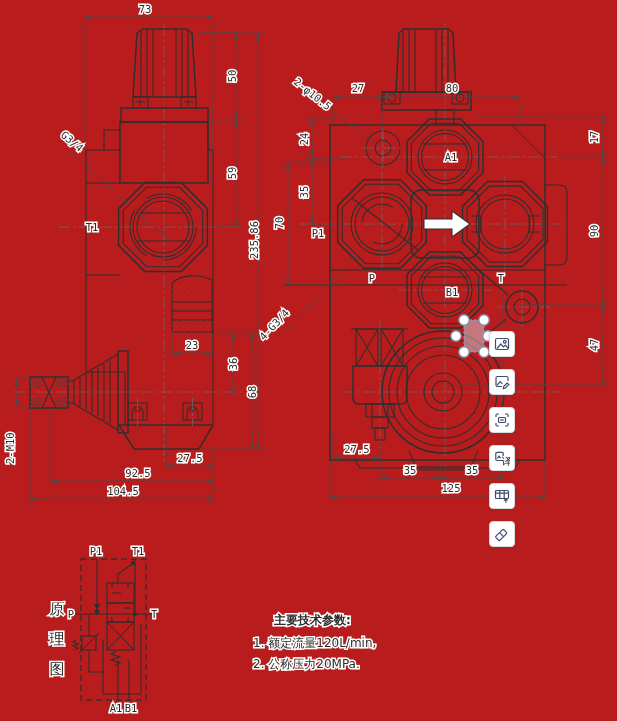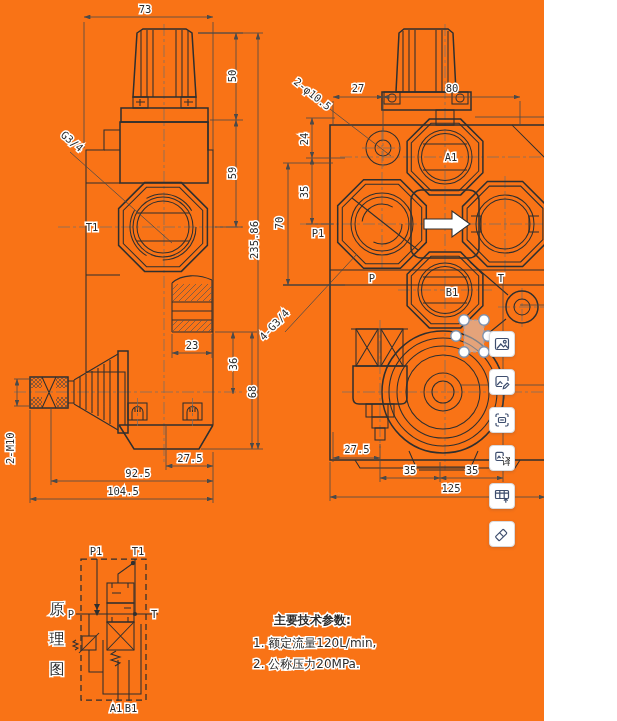--- a/index.html
+++ b/index.html
@@ -1,16 +1,16 @@
 <!DOCTYPE html>
 <html><head>
 <meta charset="utf-8">
 <style>
   html,body{margin:0;padding:0;background:#ffffff;}
-  .stage{position:relative;width:544px;height:721px;background:#f97316;overflow:hidden;
+  .stage{position:relative;width:617px;height:721px;background:#b91c1c;overflow:hidden;
          font-family:"DejaVu Sans",sans-serif;}
   svg text{font-family:"DejaVu Sans Mono","Liberation Mono",monospace;font-size:10.5px;
            fill:#2b2b2b;paint-order:stroke;stroke:#ffffff;stroke-width:3px;}
   svg text.cjk{font-family:"DejaVu Sans","Liberation Sans",sans-serif;}
   svg text.big{font-size:15px;}
   svg text.note{font-size:12px;}
   .o{stroke:#2f2f2f;fill:none;stroke-width:1.05;}
   .th{stroke-width:1.5;}
   .d{stroke:#4a4a4a;fill:none;stroke-width:0.8;}
   .cl{stroke:#6d6d6d;fill:none;stroke-width:0.7;stroke-dasharray:12 3 3 3;}

